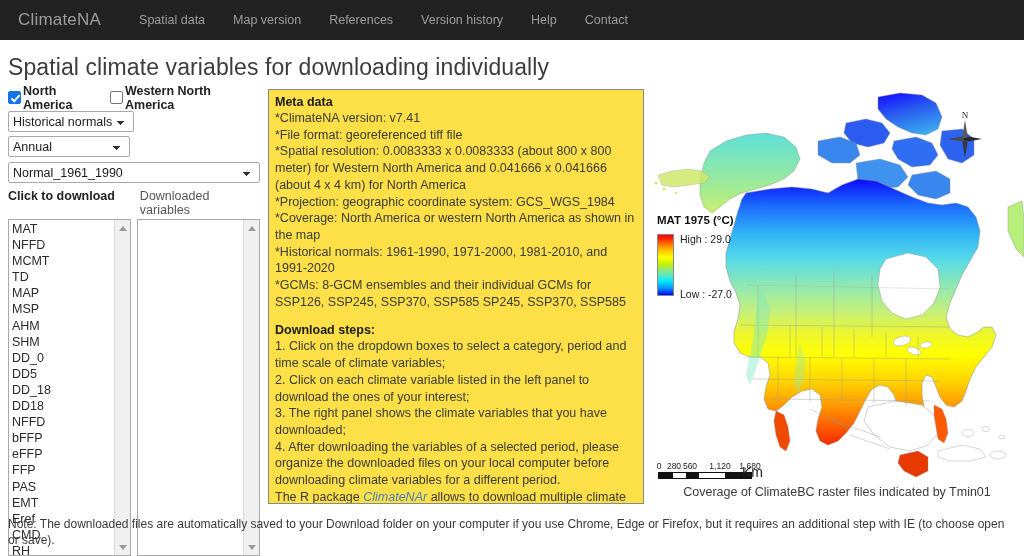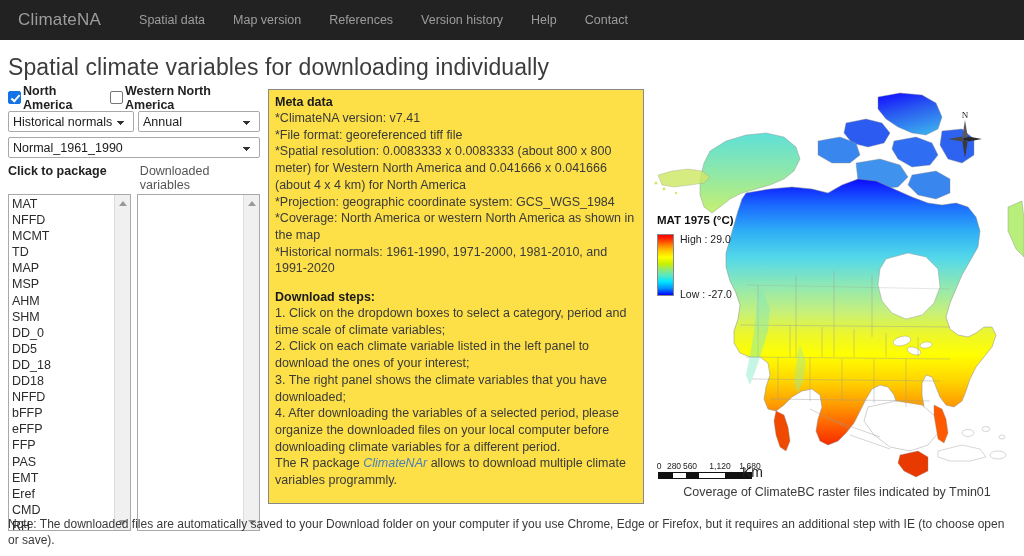--- a/index.html
+++ b/index.html
@@ -89,21 +89,21 @@
     border-width: 0 2px 2px 0;
     transform: rotate(42deg);
   }
   .cb-label {
     font-size: 12.5px;
     font-weight: bold;
     color: #222222;
     cursor: pointer;
   }
 
-  .select-row { display: flex; gap: 4px; margin-bottom: 5px; }
+  .select-row { display: flex; gap: 4px; margin-bottom: 5px; flex-direction: column; }
   select.dd {
     font-family: "Liberation Sans", sans-serif;
     font-size: 12.5px;
     color: #1a1a1a;
     height: 21px;
     padding: 1px 2px 1px 4px;
     border: 1px solid #a9a9a9;
     background: #ffffff;
     border-radius: 2px;
     -webkit-appearance: none;
@@ -355,21 +355,21 @@
 
     <div class="select-row">
       <select class="dd dd-cat" id="sel-cat"><option value="Historical normals">Historical normals</option><option value="Historical annual">Historical annual</option><option value="Future periods">Future periods</option><option value="Future annual">Future annual</option></select>
       <select class="dd dd-time" id="sel-time"><option value="Annual">Annual</option><option value="Seasonal">Seasonal</option><option value="Monthly">Monthly</option></select>
     </div>
     <div class="select-row">
       <select class="dd dd-period" id="sel-period"><option value="Normal_1961_1990">Normal_1961_1990</option><option value="Normal_1971_2000">Normal_1971_2000</option><option value="Normal_1981_2010">Normal_1981_2010</option><option value="Normal_1991_2020">Normal_1991_2020</option></select>
     </div>
 
     <div class="list-headers">
-      <div class="lh-left">Click to package</div>
+      <div class="lh-left">Click to download</div>
       <div class="lh-right">Downloaded variables</div>
     </div>
 
     <div class="lists">
       <div class="listbox">
         <div class="list-items" id="avail-items">
             <div class="list-item">MAT</div>
             <div class="list-item">NFFD</div>
             <div class="list-item">MCMT</div>
             <div class="list-item">TD</div>
@@ -415,20 +415,21 @@
   </div>
 
   <div class="meta-panel">
     <div class="meta-h">Meta data</div>
     <div class="meta-line">*ClimateNA version: v7.41</div>
     <div class="meta-line">*File format: georeferenced tiff file</div>
     <div class="meta-line">*Spatial resolution: 0.0083333 x 0.0083333 (about 800 x 800 meter) for Western North America and 0.041666 x 0.041666 (about 4 x 4 km) for North America</div>
     <div class="meta-line">*Projection: geographic coordinate system: GCS_WGS_1984</div>
     <div class="meta-line">*Coverage: North America or western North America as shown in the map</div>
     <div class="meta-line">*Historical normals: 1961-1990, 1971-2000, 1981-2010, and 1991-2020</div>
+    <div class="meta-line">*GCMs: 8-GCM ensembles and their individual GCMs for SSP126, SSP245, SSP370, SSP585 SP245, SSP370, SSP585</div>
 
     <div class="meta-gap"></div>
 
     <div class="meta-h2">Download steps:</div>
     <div class="meta-line">1. Click on the dropdown boxes to select a category, period and time scale of climate variables;</div>
     <div class="meta-line">2. Click on each climate variable listed in the left panel to download the ones of your interest;</div>
     <div class="meta-line">3. The right panel shows the climate variables that you have downloaded;</div>
     <div class="meta-line">4. After downloading the variables of a selected period, please organize the downloaded files on your local computer before downloading climate variables for a different period.</div>
     <div class="meta-line"><span>The R package </span><span class="link-italic">ClimateNAr</span><span> allows to download multiple climate variables programmly.</span></div>
   </div>

